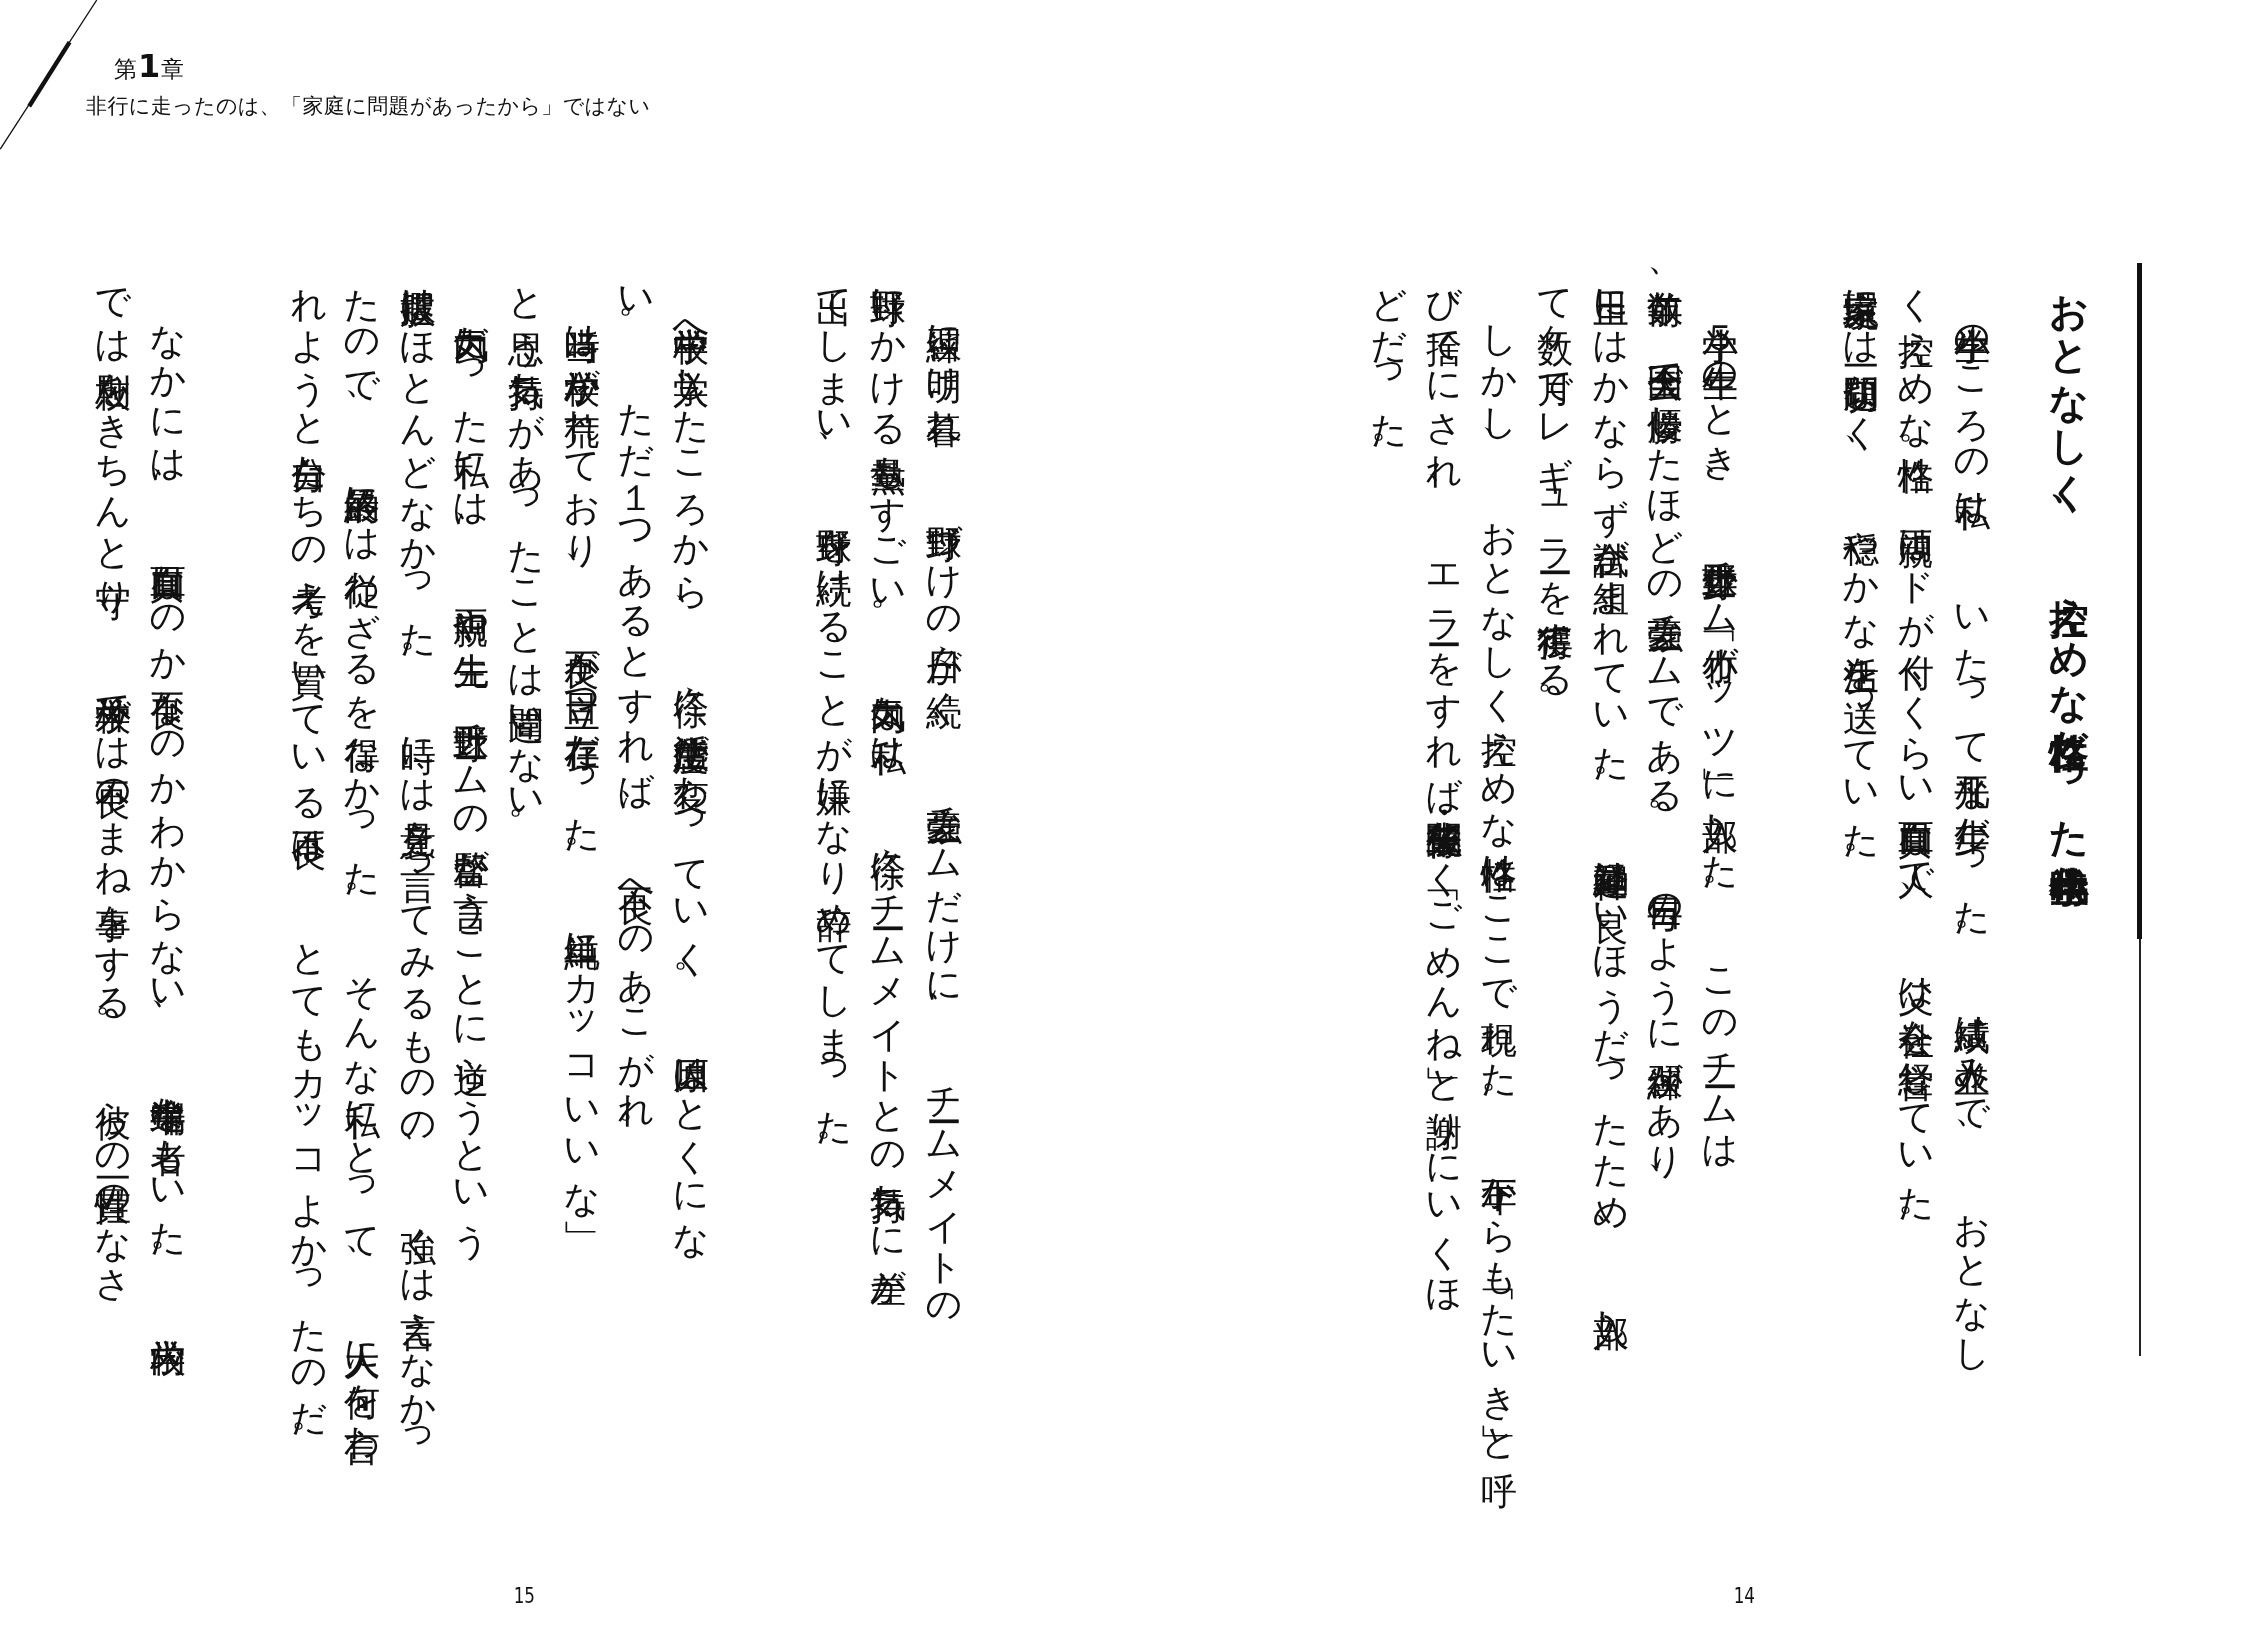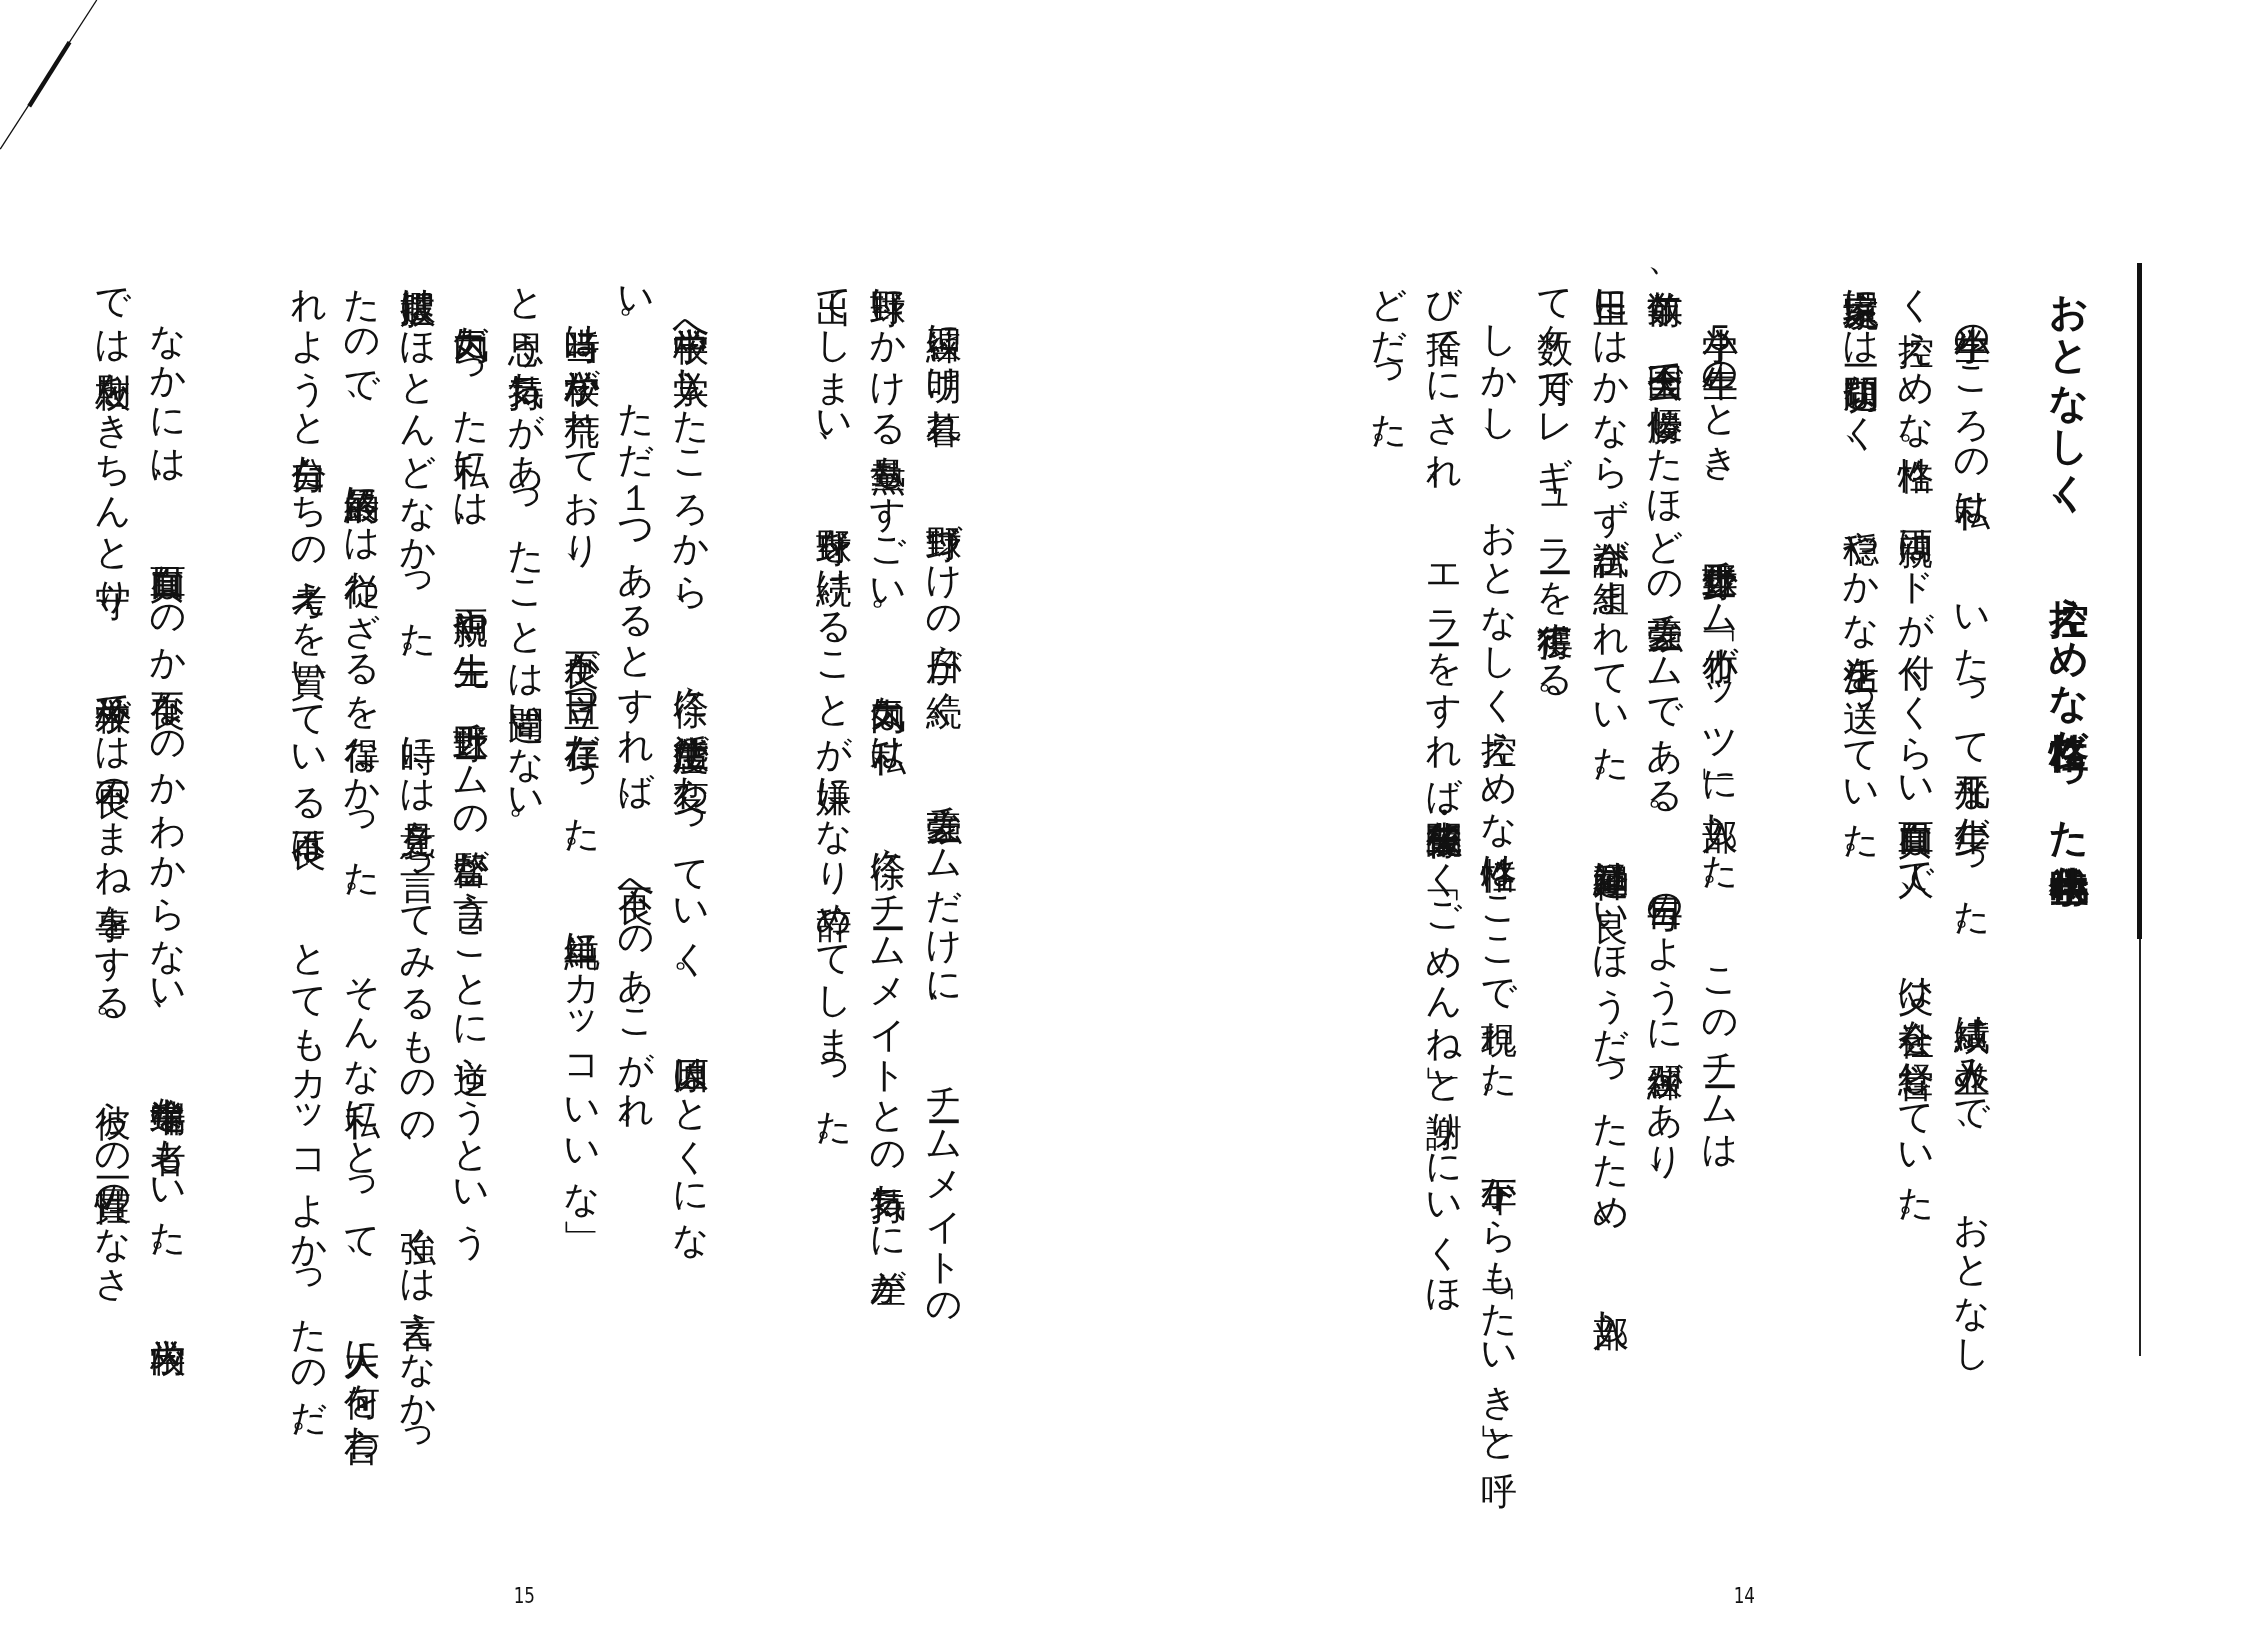--- a/index.html
+++ b/index.html
@@ -67,20 +67,26 @@
 </style>
 </head>
 <body>
 
 <div class="spread">
 
   <svg class="diag-line" viewBox="0 0 200 180">
     <line x1="110" y1="0" x2="0" y2="170" stroke="#111" stroke-width="1.5"></line>
     <line x1="79" y1="48" x2="33" y2="121" stroke="#111" stroke-width="5"></line>
   </svg>
+  <div class="running-head">
+    <div class="chapter-label">
+      <span>第</span><span class="num">1</span><span>章</span>
+    </div>
+    <div class="chapter-title">非行に走ったのは、「家庭に問題があったから」ではない</div>
+  </div>
 
   <div class="rule-thick"></div>
   <div class="rule-thin"></div>
   <div class="heading" style="left:2045px;">おとなしく、　控えめな性格だった小学生時代</div>
 
   <div class="col" style="left:1951px;">　小学生のころの私は、　いたって平凡な少年だった。　成績は人並みで、　おとなし</div>
   <div class="col" style="left:1895px;">く控えめな性格。　両親はドが付くくらい真面目な人で、　父は会社を経営していた。</div>
   <div class="col" style="left:1840px;">家庭環境には一切問題なく、　穏やかな生活を送っていた。</div>
   <div class="col" style="left:1699px;">　小学５年生のとき、　少年野球チーム「小竹ガッツ」に入部した。　このチームは</div>
   <div class="col" style="left:1644px;">数年前、　全国大会で優勝したほどの強豪チームである。　毎日のように練習があり、</div>

